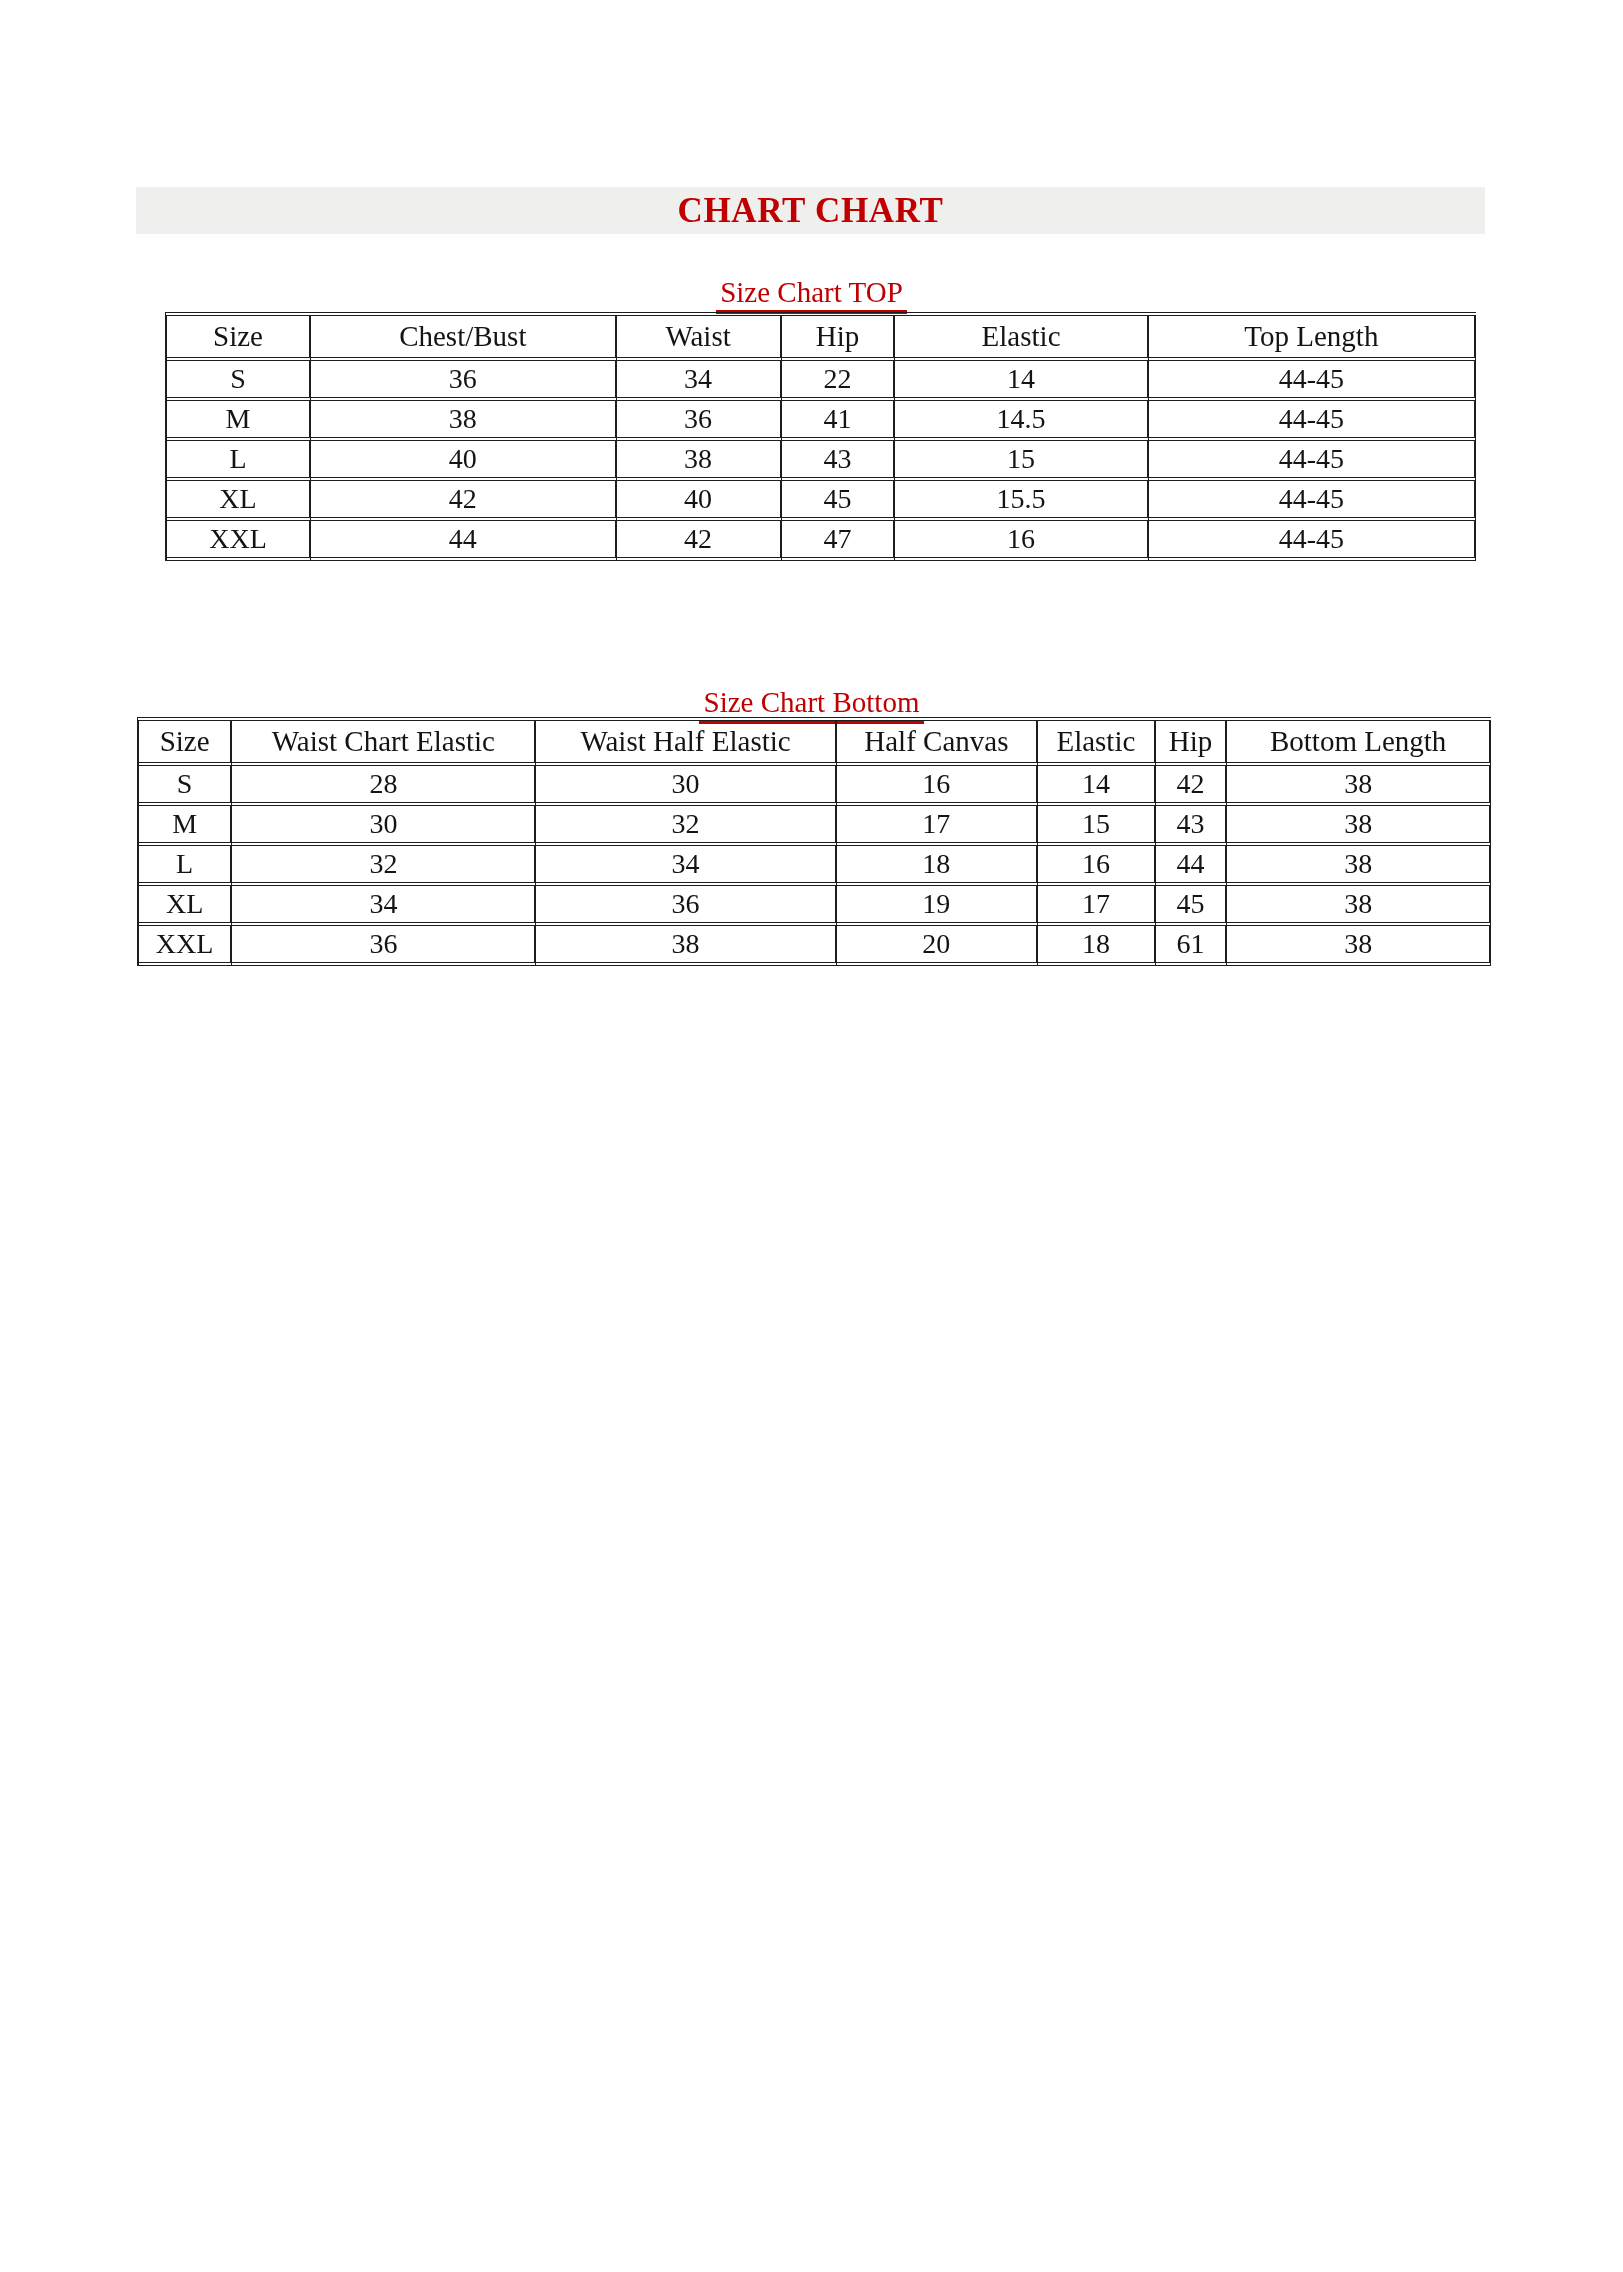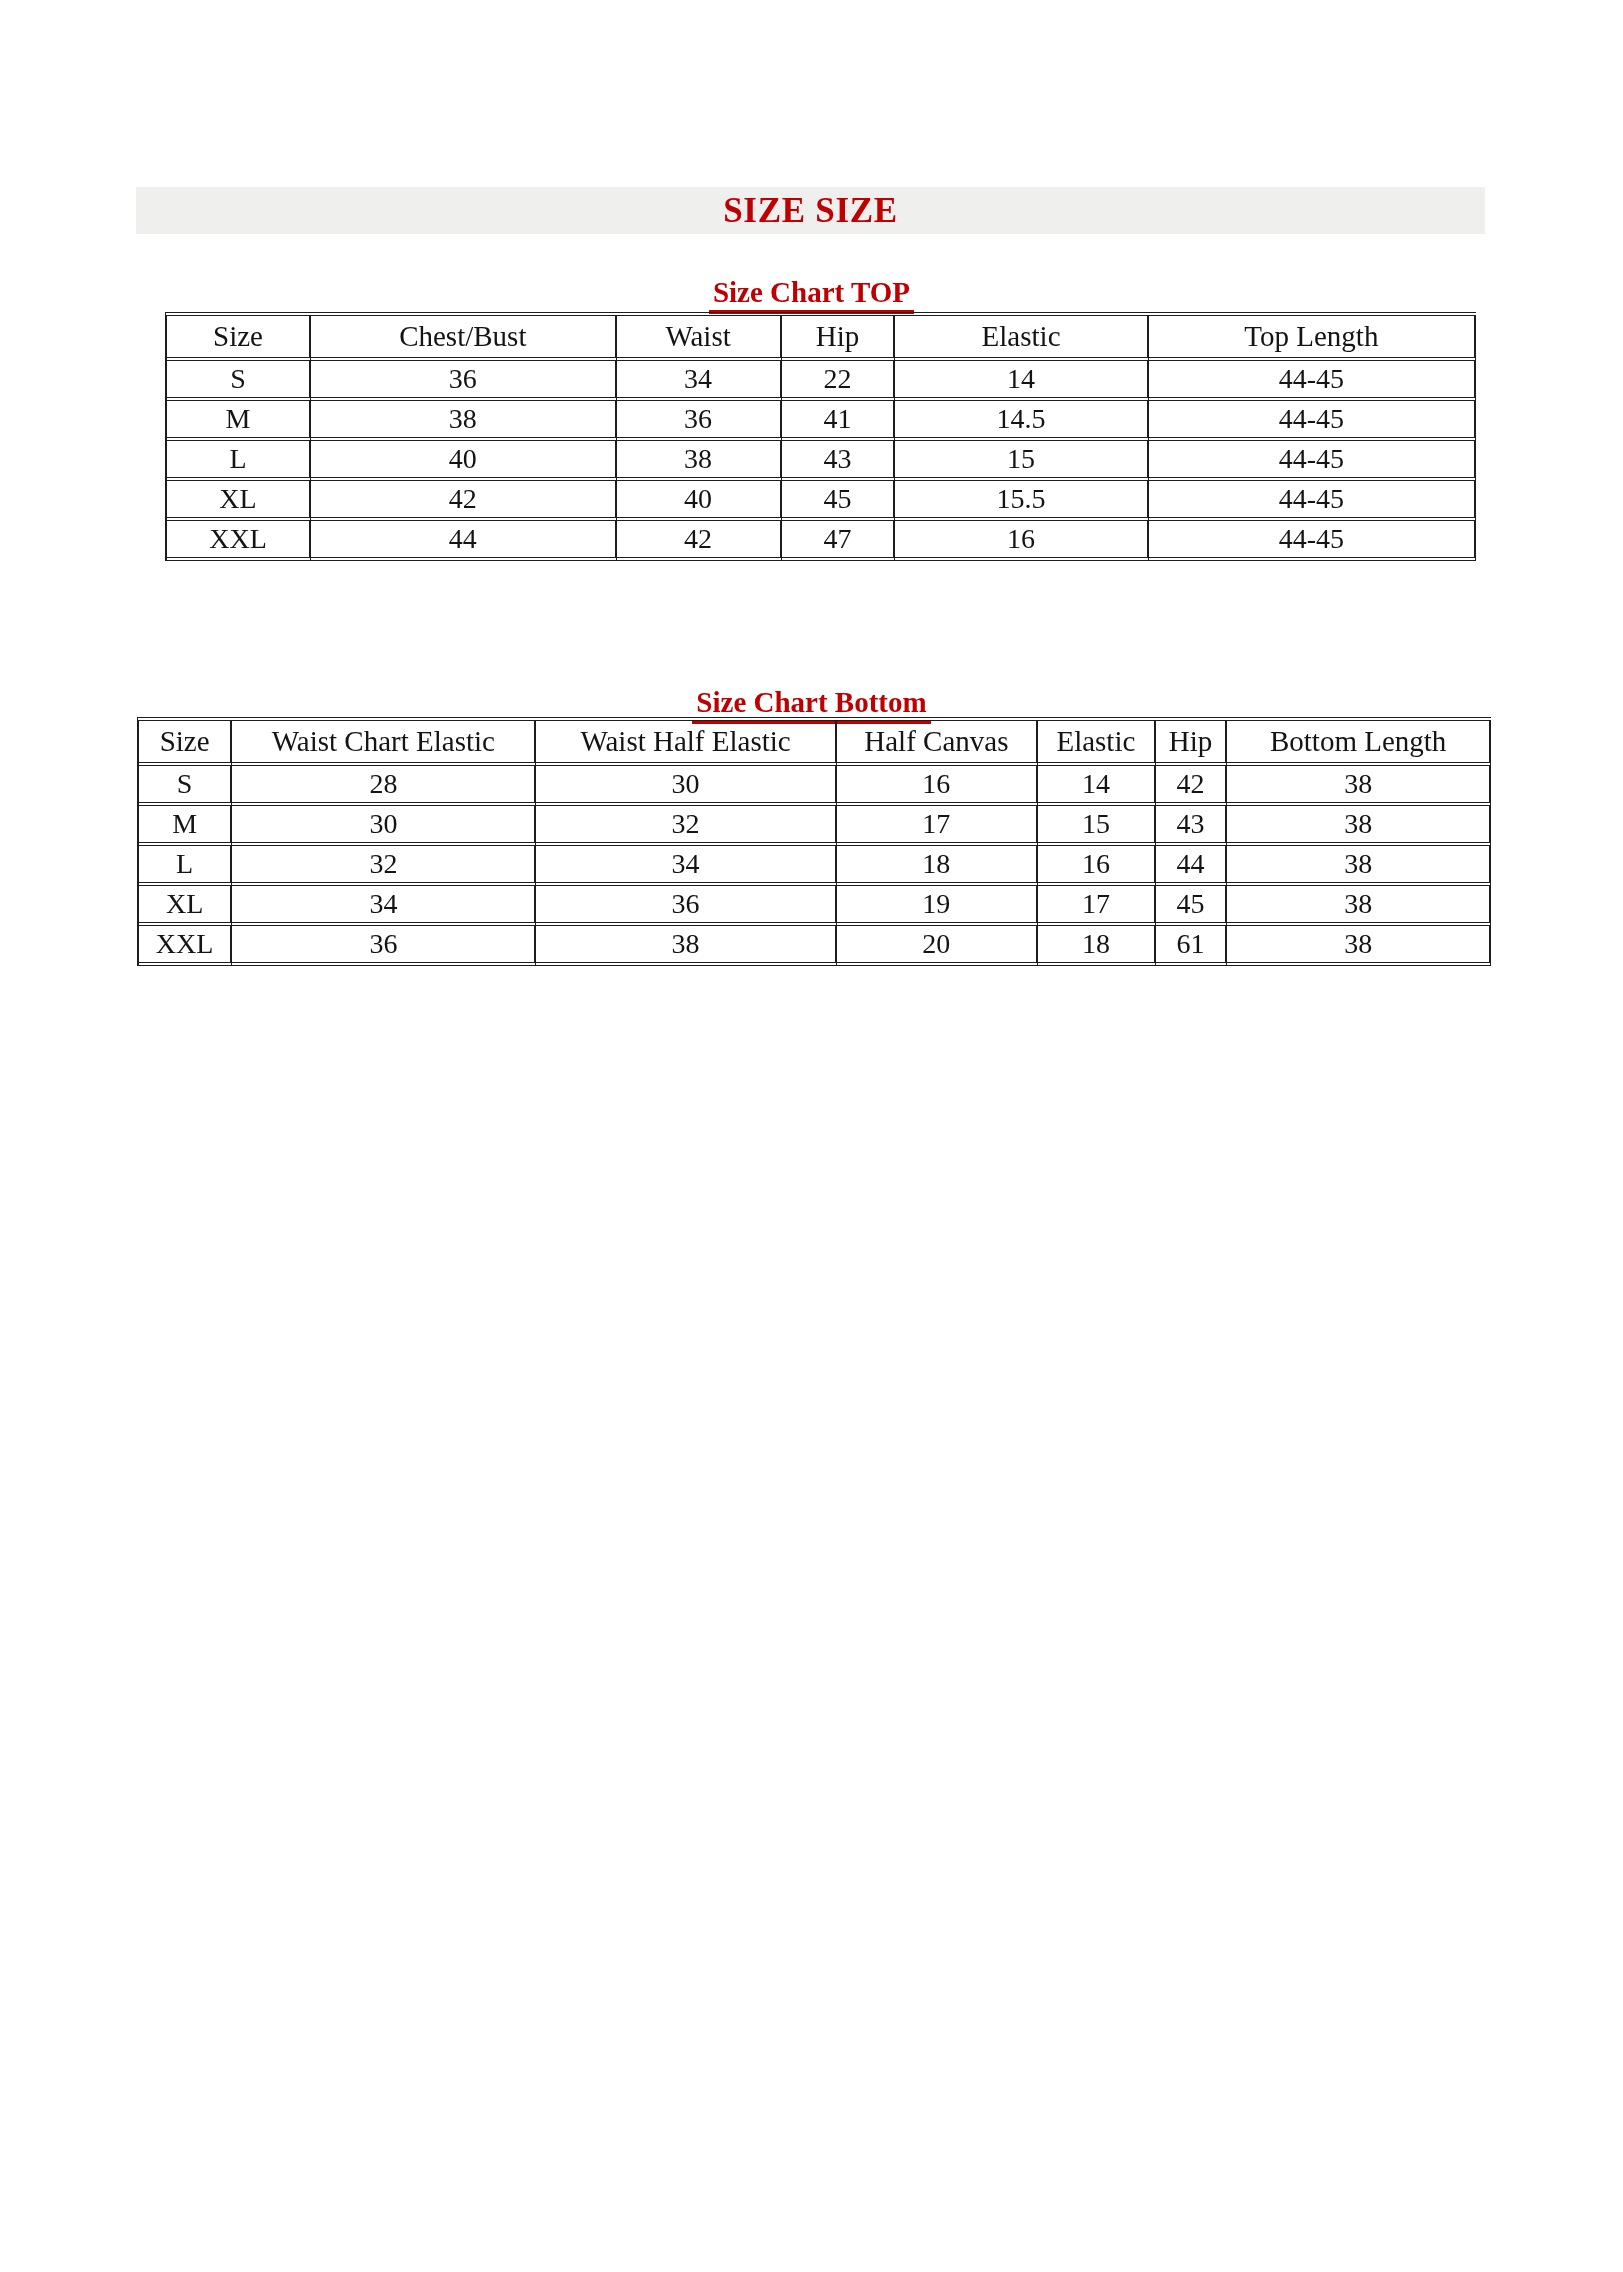--- a/index.html
+++ b/index.html
@@ -37,21 +37,21 @@
     position: absolute;
     left: 0;
     width: 1623px;
     display: flex;
     justify-content: center;
   }
   .section-heading h2 {
     margin: 0;
     font-size: 29px;
     line-height: 1.05;
-    font-weight: 700;
+    font-weight: 400;
     color: #c00000;
     border-bottom: 4.3px solid #c00000;
     padding: 0 4.3px 2.1px 4.3px;
   }
   #heading-top    { top: 277px; }
   #heading-bottom { top: 679px; margin-top: 8px; }
 
   table.size-table {
     position: absolute;
     border-collapse: separate;
@@ -83,21 +83,21 @@
     font-weight: 400;
     height: 36px;
   }
 </style>
 </head>
 <body>
 
 <div class="page">
 
   <header class="title-bar">
-    <h1>SIZE SIZE</h1>
+    <h1>CHART CHART</h1>
   </header>
 
   <div class="section-heading" id="heading-top">
     <h2>Size Chart TOP</h2>
   </div>
 
   <table class="size-table" id="table-top">
       <colgroup>
         <col style="width: 11%;">
         <col style="width: 23.35%;">

